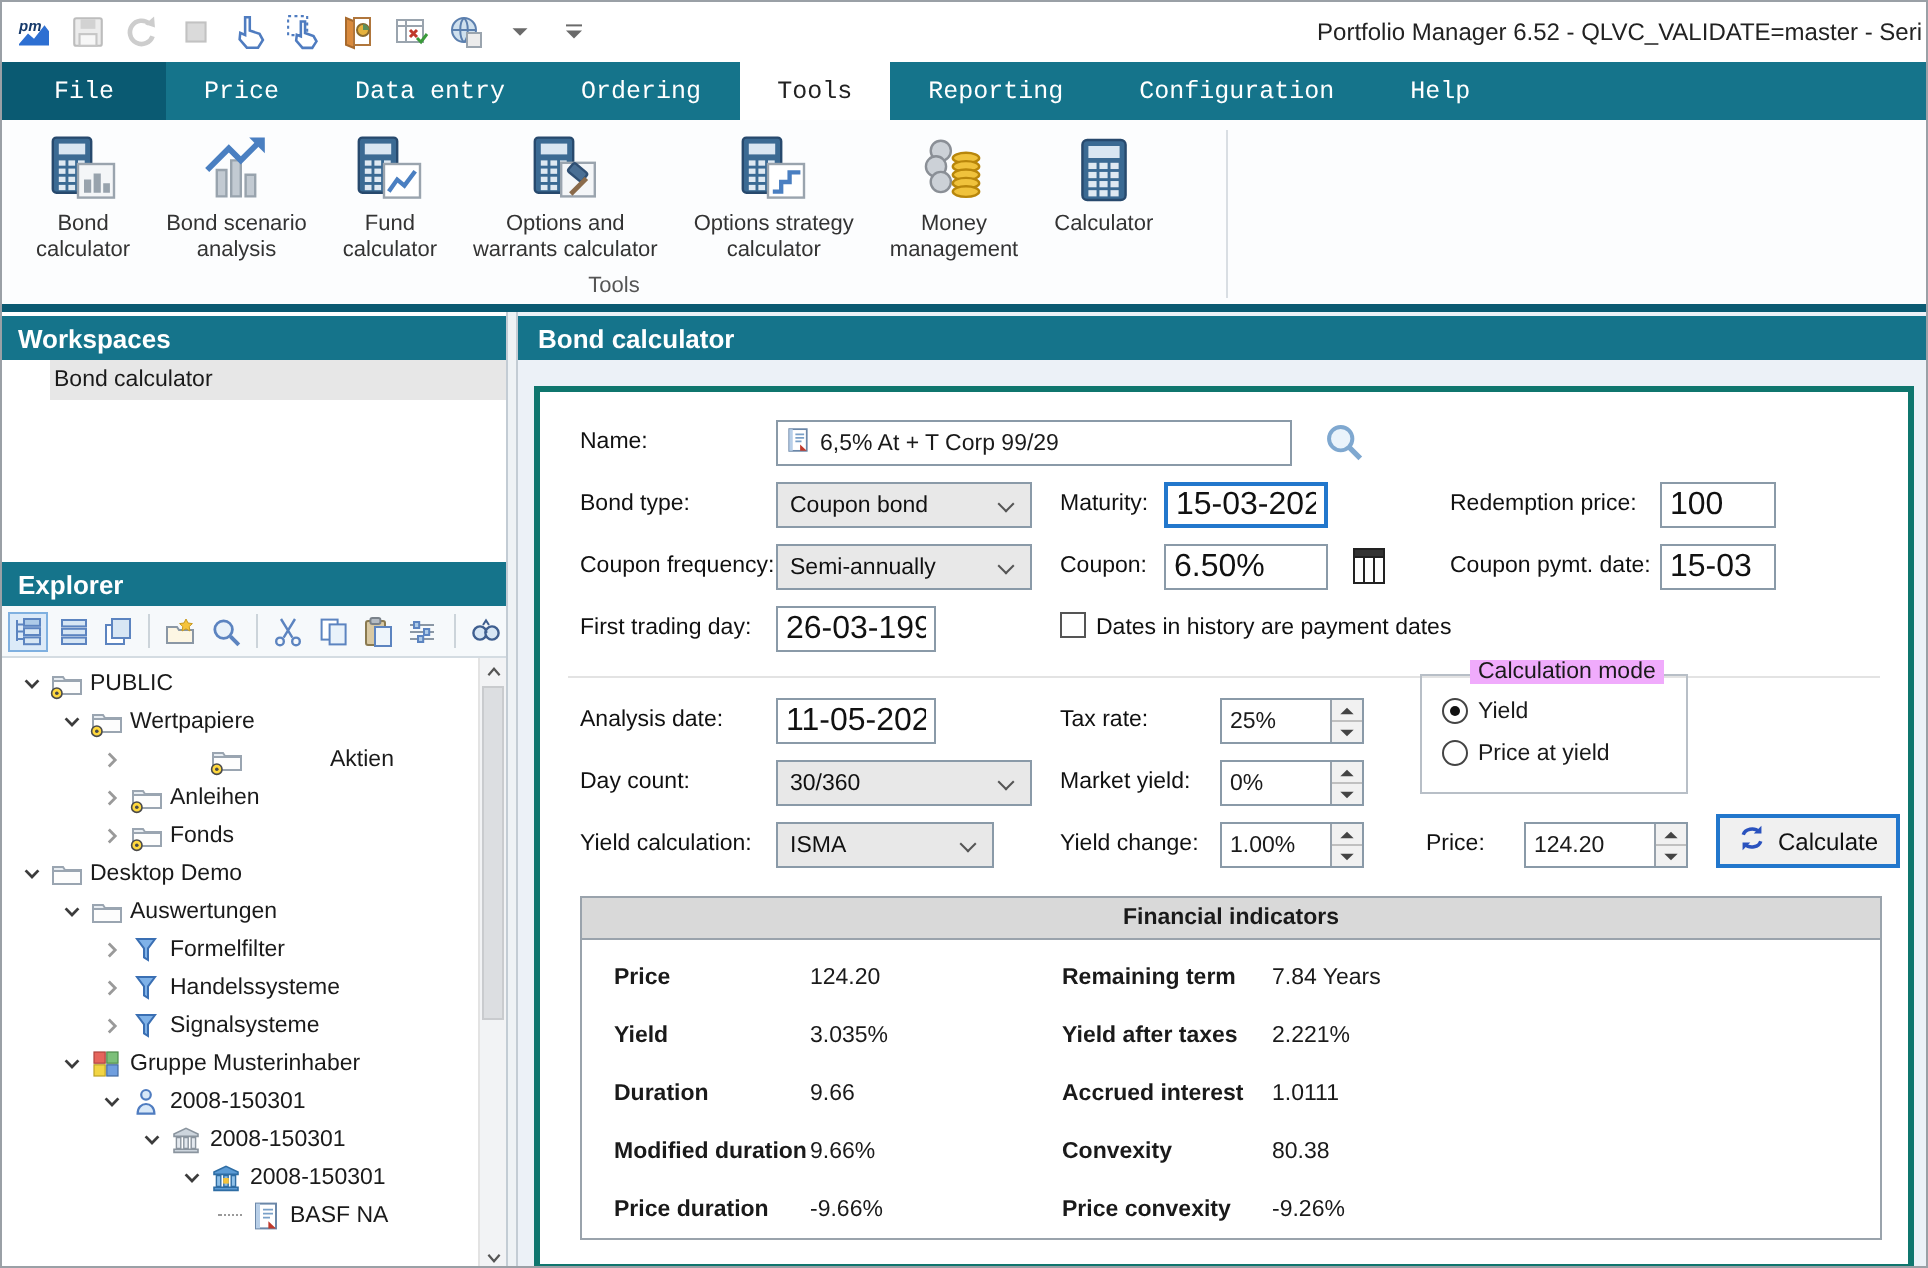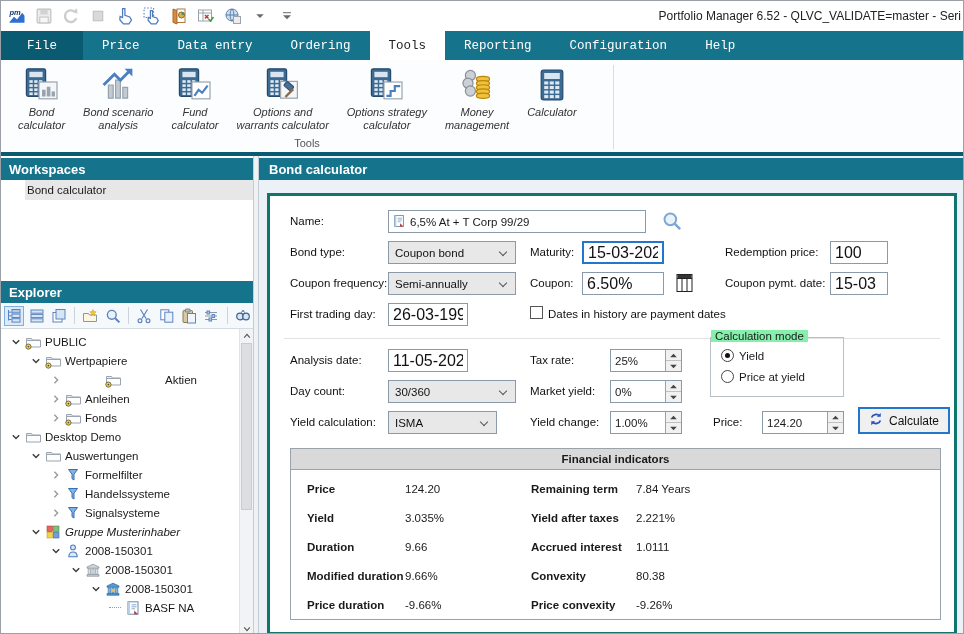--- a/index.html
+++ b/index.html
@@ -12,21 +12,21 @@
   .qicon svg{width:18px;height:18px;}
   .qicon.small svg{width:10px;height:10px;}
   .title{position:absolute;right:2px;top:8px;white-space:nowrap;color:#222;}
   
   .menubar{position:absolute;top:30px;left:0;width:100%;height:29px;background:#15748b;display:flex;font-family:Liberation Mono, monospace;}
   .mtab{color:#fff;padding:0 19px;display:flex;align-items:center;font-size:12.5px;}
   .mtab.file{background:#0a5a72;padding:0 26px;}
   .mtab.active{background:#fff;color:#222;}
   
   .ribbon{position:absolute;top:59px;left:0;width:100%;height:92px;background:#fcfdfe;}
-  .ritems{position:absolute;left:8px;top:5px;display:flex;align-items:flex-start;font-style:italic;}
+  .ritems{position:absolute;left:8px;top:5px;display:flex;align-items:flex-start;}
   .ribbon-item{display:flex;flex-direction:column;align-items:center;padding:2px 9px;font-size:11px;color:#333;text-align:center;line-height:1.2;}
   .ribbon-item .ric{width:36px;height:36px;margin-bottom:3px;}
   .ribbon-item .ric svg{width:36px;height:36px;}
   .rgroup{position:absolute;left:0;width:612px;bottom:3px;text-align:center;font-size:11px;color:#555;}
   .rsep{position:absolute;left:612px;top:5px;height:84px;width:1px;background:#d9dee3;}
   .ribbonline{position:absolute;top:151px;left:0;width:100%;height:4px;background:#0a5a72;}
   
   .content{position:absolute;top:155px;left:0;width:100%;height:479px;}
   .leftpanel{position:absolute;left:0;top:0;width:253px;height:100%;background:#fff;border-right:1px solid #c3ccd4;box-sizing:border-box;padding-top:2px;}
   .phead{height:22px;background:#15748b;color:#fff;font-weight:bold;font-size:13px;display:flex;align-items:center;padding-left:8px;}
@@ -68,21 +68,21 @@
   .select::after{content:"";position:absolute;right:9px;top:7px;width:5px;height:5px;
       border-right:1.4px solid #555;border-bottom:1.4px solid #555;transform:rotate(45deg);}
   .spin{position:absolute;height:23px;border:1px solid #8a9aa8;box-sizing:border-box;background:#fff;display:flex;}
   .spin .val{flex:1;font-size:11.5px;display:flex;align-items:center;padding-left:4px;}
   .spin .btns{width:15px;border-left:1px solid #98a2ac;display:flex;flex-direction:column;}
   .spin .btns span{flex:1;display:flex;align-items:center;justify-content:center;background:#f1f1f1;}
   .spin .btns span:first-child{border-bottom:1px solid #c0c0c0;}
   .spin .btns svg{width:7px;height:5px;}
   .cb{position:absolute;width:13px;height:13px;border:1px solid #555;background:#fff;box-sizing:border-box;}
   .gbox{position:absolute;border:1px solid #b8bfc7;}
-  .gleg{position:absolute;top:-8px;left:0;background:#86efac;padding:0 4px;font-size:11.5px;text-align:right;}
+  .gleg{position:absolute;top:-8px;left:24px;background:#f0abfc;padding:0 4px;font-size:11.5px;text-align:right;}
   .rrow{position:absolute;display:flex;align-items:center;gap:5px;font-size:11.5px;}
   .radio{width:13px;height:13px;border-radius:50%;border:1px solid #444;background:#fff;box-sizing:border-box;flex:none;}
   .radio.on{position:relative;}
   .radio.on::after{content:"";position:absolute;left:3px;top:3px;width:5px;height:5px;border-radius:50%;background:#111;}
   .btn{position:absolute;display:flex;align-items:center;justify-content:center;gap:6px;background:#f0f0f0;
       border:2px solid #2277cc;box-sizing:border-box;font-size:12px;color:#111;}
   .btn svg{width:14px;height:14px;}
   .hsep{position:absolute;left:14px;right:14px;top:142px;height:1px;background:#e3e3e3;}
   
   .ftable{position:absolute;left:20px;top:252px;width:651px;height:172px;border:1px solid #9aa3ac;box-sizing:border-box;}
@@ -527,21 +527,21 @@
               <span class="texp">
                 <svg viewBox="0 0 10 10">
                   <path d="M3.4 1.8l3.2 3.2-3.2 3.2" stroke="#9a9a9a" stroke-width="1.4" fill="none"></path>
                 </svg>
               </span>
               <span class="tico"><svg viewBox="0 0 16 16">
                   <path d="M3.5 2.5h9L9 7.2V13l-2-1.3V7.2z" fill="#7fb2e8" stroke="#3a6fb3"></path>
                 </svg></span>
               <span>Signalsysteme</span>
             </div>
-            <div class="trow" style="padding-left: 24px; font-style: italic;">
+            <div class="trow" style="padding-left: 24px;">
               <span class="texp">
                 <svg viewBox="0 0 10 10">
                   <path d="M1.8 3.2L5 6.5l3.2-3.3" stroke="#3c3c3c" stroke-width="1.4" fill="none"></path>
                 </svg>
               </span>
               <span class="tico"><svg viewBox="0 0 16 16">
                   <rect x="2" y="2" width="5.6" height="5.6" fill="#e6655c" stroke="#b0433c" stroke-width=".6"></rect>
                   <rect x="8.4" y="2" width="5.6" height="5.6" fill="#7cc079" stroke="#4e8a4b" stroke-width=".6"></rect>
                   <rect x="2" y="8.4" width="5.6" height="5.6" fill="#f2d544" stroke="#bba226" stroke-width=".6"></rect>
                   <rect x="8.4" y="8.4" width="5.6" height="5.6" fill="#6f9ede" stroke="#41699f" stroke-width=".6"></rect>

